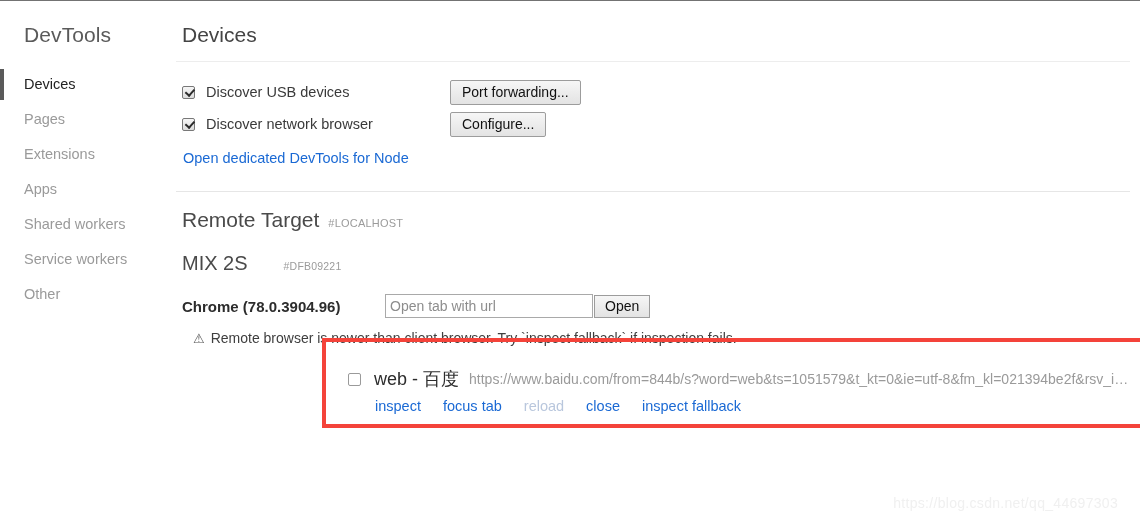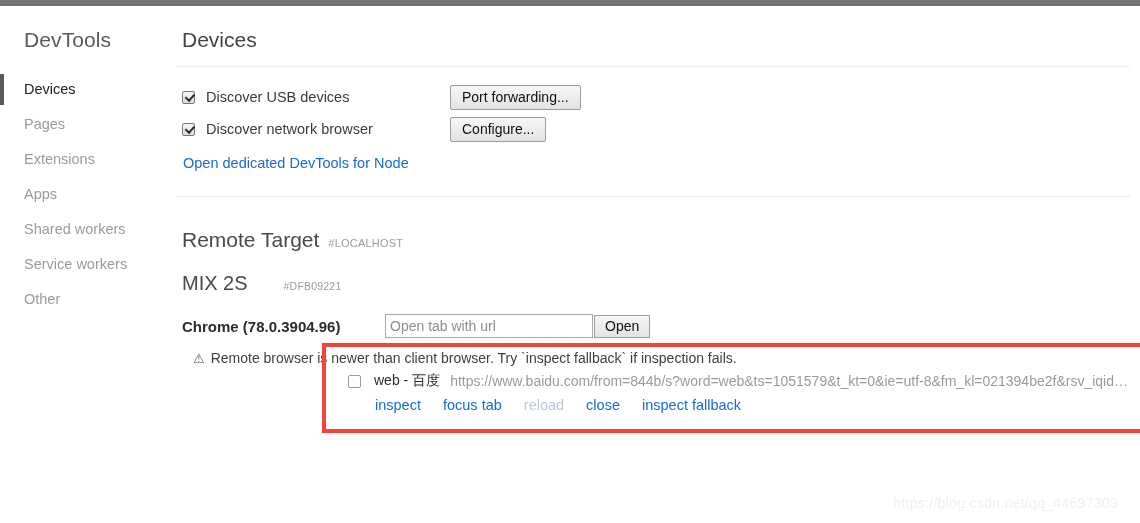--- a/index.html
+++ b/index.html
@@ -11,21 +11,21 @@
     height: 523px;
     background: #ffffff;
     font-family: "Liberation Sans", sans-serif;
     color: #333;
     overflow: hidden;
     position: relative;
   }
   #root {
     position: absolute;
     inset: 0;
-    border-top: 6px solid #737373;
+    border-top: 1px solid #737373;
     box-sizing: border-box;
     display: flex;
   }
 
   
   .sidebar {
     width: 170px;
     flex: 0 0 170px;
     padding-top: 22px;
     box-sizing: border-box;
@@ -144,21 +144,20 @@
   
   .remote {
     padding: 16px 0 0 6px;
   }
   .rt-head {
     font-size: 21px;
     color: #4a4a4a;
     font-weight: 400;
     display: flex;
     align-items: baseline;
-    margin-top: 15px;
   }
   .rt-id {
     font-size: 11px;
     color: #9b9b9b;
     margin-left: 9px;
     letter-spacing: .2px;
   }
   .device-head {
     font-size: 20px;
     color: #4a4a4a;
@@ -249,21 +248,21 @@
     height: 13px;
     border: 1px solid #9a9a9a;
     background: #fff;
     border-radius: 2px;
     margin-right: 13px;
     flex: 0 0 13px;
     box-sizing: border-box;
     cursor: pointer;
   }
   .tab-title {
-    font-size: 14px;
+    font-size: 18px;
     color: #2c2c2c;
     margin-right: 10px;
   }
   .tab-url {
     font-size: 14px;
     color: #9a9a9a;
     overflow: hidden;
     text-overflow: ellipsis;
     white-space: nowrap;
     max-width: 760px;

